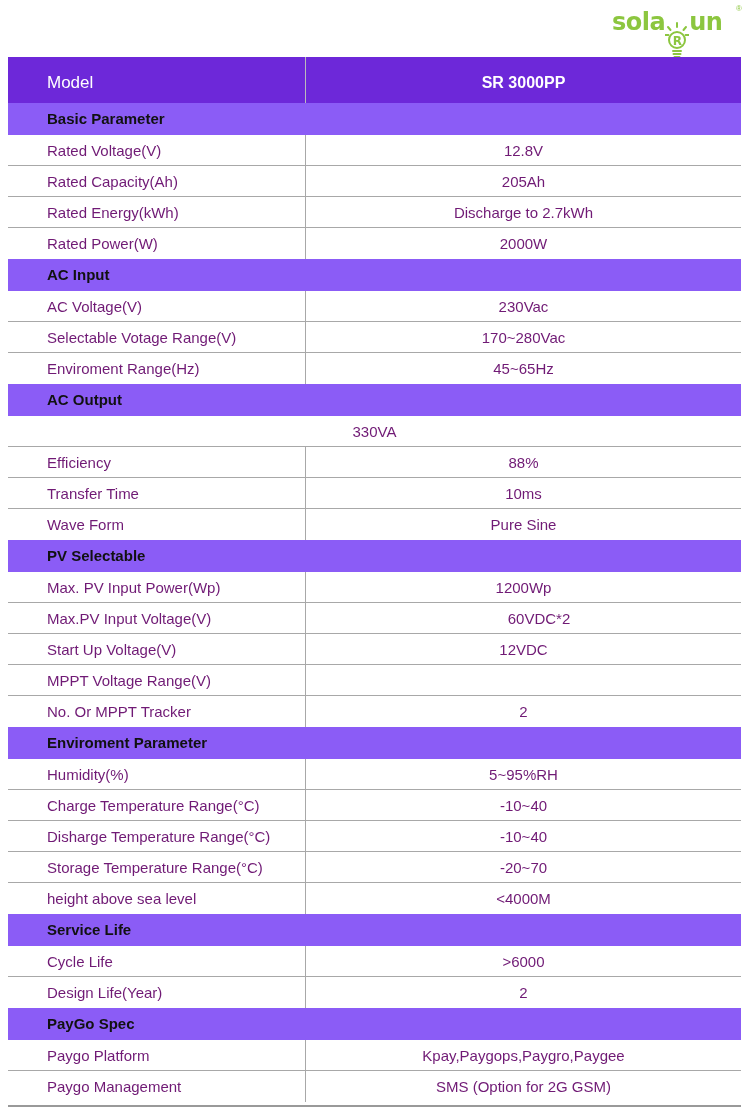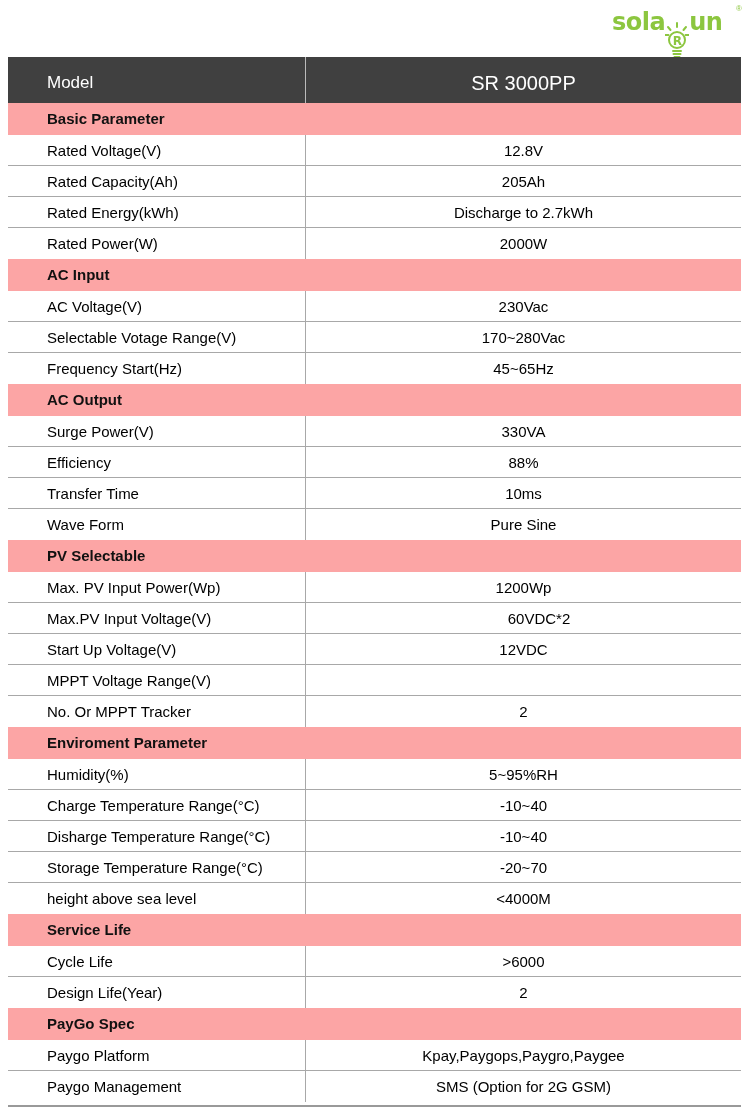--- a/index.html
+++ b/index.html
@@ -2,25 +2,25 @@
 <html><head>
   <meta charset="utf-8">
   <style>
     html, body { margin: 0; padding: 0; background: #ffffff; }
     body { width: 750px; height: 1111px; position: relative; overflow: hidden; font-family: "Liberation Sans", sans-serif; color: #222; }
     .logo { position: absolute; right: 8px; top: 2px; width: 130px; height: 48px; }
     .logo-text { position: absolute; left: 0; top: 6px; font-family: "DejaVu Sans", sans-serif; font-weight: bold; font-size: 24px; color: #8cc63f; letter-spacing: -0.5px; }
     .logo-text .r { display: inline-block; position: relative; width: 24px; text-align: center; }
     .logo-reg { position: absolute; right: 0; top: 2px; font-size: 8px; color: #8cc63f; }
     .table { position: absolute; left: 8px; top: 57px; width: 733px; }
-    .hdr { height: 46px; background: #404040; display: flex; color: #fff; }
+    .hdr { height: 46px; background: #6d28d9; display: flex; color: #fff; }
     .hdr .c1 { width: 298px; padding-left: 39px; box-sizing: border-box; line-height: 52px; font-size: 17px; border-right: 1px solid #bbb; }
-    .hdr .c2 { flex: 1; text-align: center; line-height: 52px; font-size: 20px; font-weight: normal; }
-    .sec { background: #fca5a5; font-weight: bold; font-size: 15px; padding-left: 39px; box-sizing: border-box; color: #111; }
-    .row { display: flex; font-size: 15px; color: #000000; background: #fff; border-bottom: 1px solid #a8a8a8; box-sizing: border-box; }
+    .hdr .c2 { flex: 1; text-align: center; line-height: 52px; font-size: 16px; font-weight: bold; }
+    .sec { background: #8b5cf6; font-weight: bold; font-size: 15px; padding-left: 39px; box-sizing: border-box; color: #111; }
+    .row { display: flex; font-size: 15px; color: #701a75; background: #fff; border-bottom: 1px solid #a8a8a8; box-sizing: border-box; }
     .row.last { border-bottom: none; }
     .row .c1 { width: 298px; padding-left: 39px; box-sizing: border-box; border-right: 1px solid #a8a8a8; }
     .row .c2 { flex: 1; text-align: center; }
     .bottom-line { position: absolute; left: 8px; top: 1105px; width: 733px; height: 2px; background: #999; }
   </style>
 </head>
 <body>
 
 <div class="logo">
   <div class="logo-text">
@@ -68,26 +68,25 @@
       <div class="sec" style="height: 32px; line-height: 32px;">AC Input</div>
       <div class="row" style="height: 31px; line-height: 31px;">
         <div class="c1">AC Voltage(V)</div>
         <div class="c2">230Vac</div>
       </div>
       <div class="row" style="height: 31px; line-height: 31px;">
         <div class="c1">Selectable Votage Range(V)</div>
         <div class="c2">170~280Vac</div>
       </div>
       <div class="row last" style="height: 31px; line-height: 31px;">
-        <div class="c1">Frequency Start(Hz)</div>
+        <div class="c1">Enviroment Range(Hz)</div>
         <div class="c2">45~65Hz</div>
       </div>
       <div class="sec" style="height: 32px; line-height: 32px;">AC Output</div>
       <div class="row" style="height: 31px; line-height: 31px;">
-        <div class="c1">Surge Power(V)</div>
         <div class="c2">330VA</div>
       </div>
       <div class="row" style="height: 31px; line-height: 31px;">
         <div class="c1">Efficiency</div>
         <div class="c2">88%</div>
       </div>
       <div class="row" style="height: 31px; line-height: 31px;">
         <div class="c1">Transfer Time</div>
         <div class="c2">10ms</div>
       </div>

